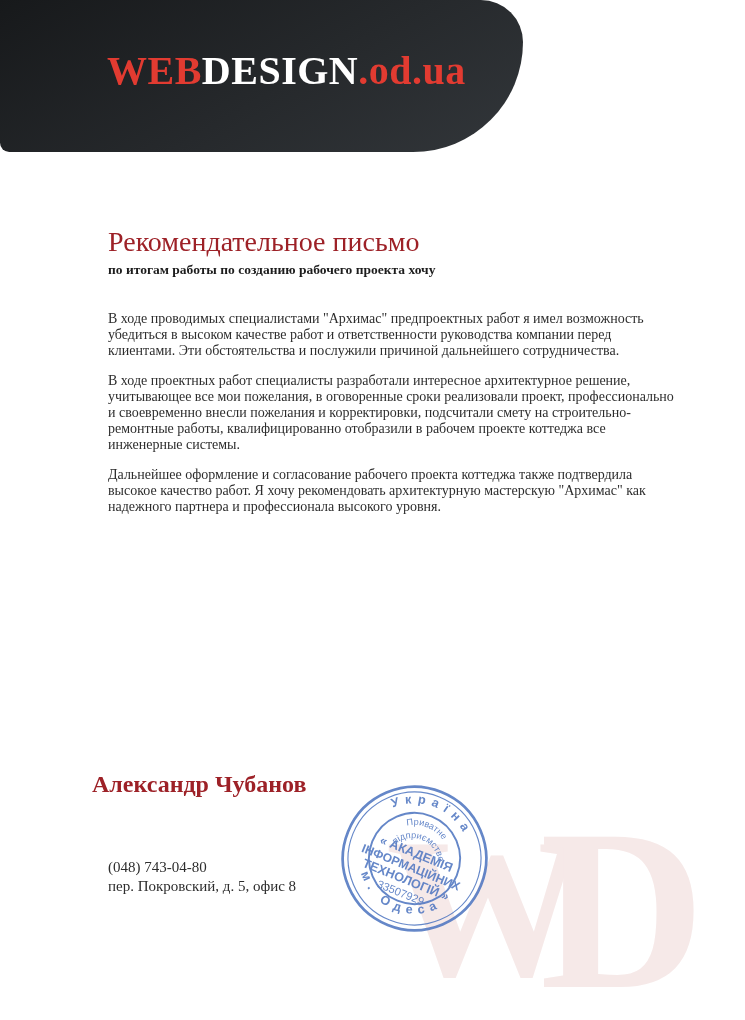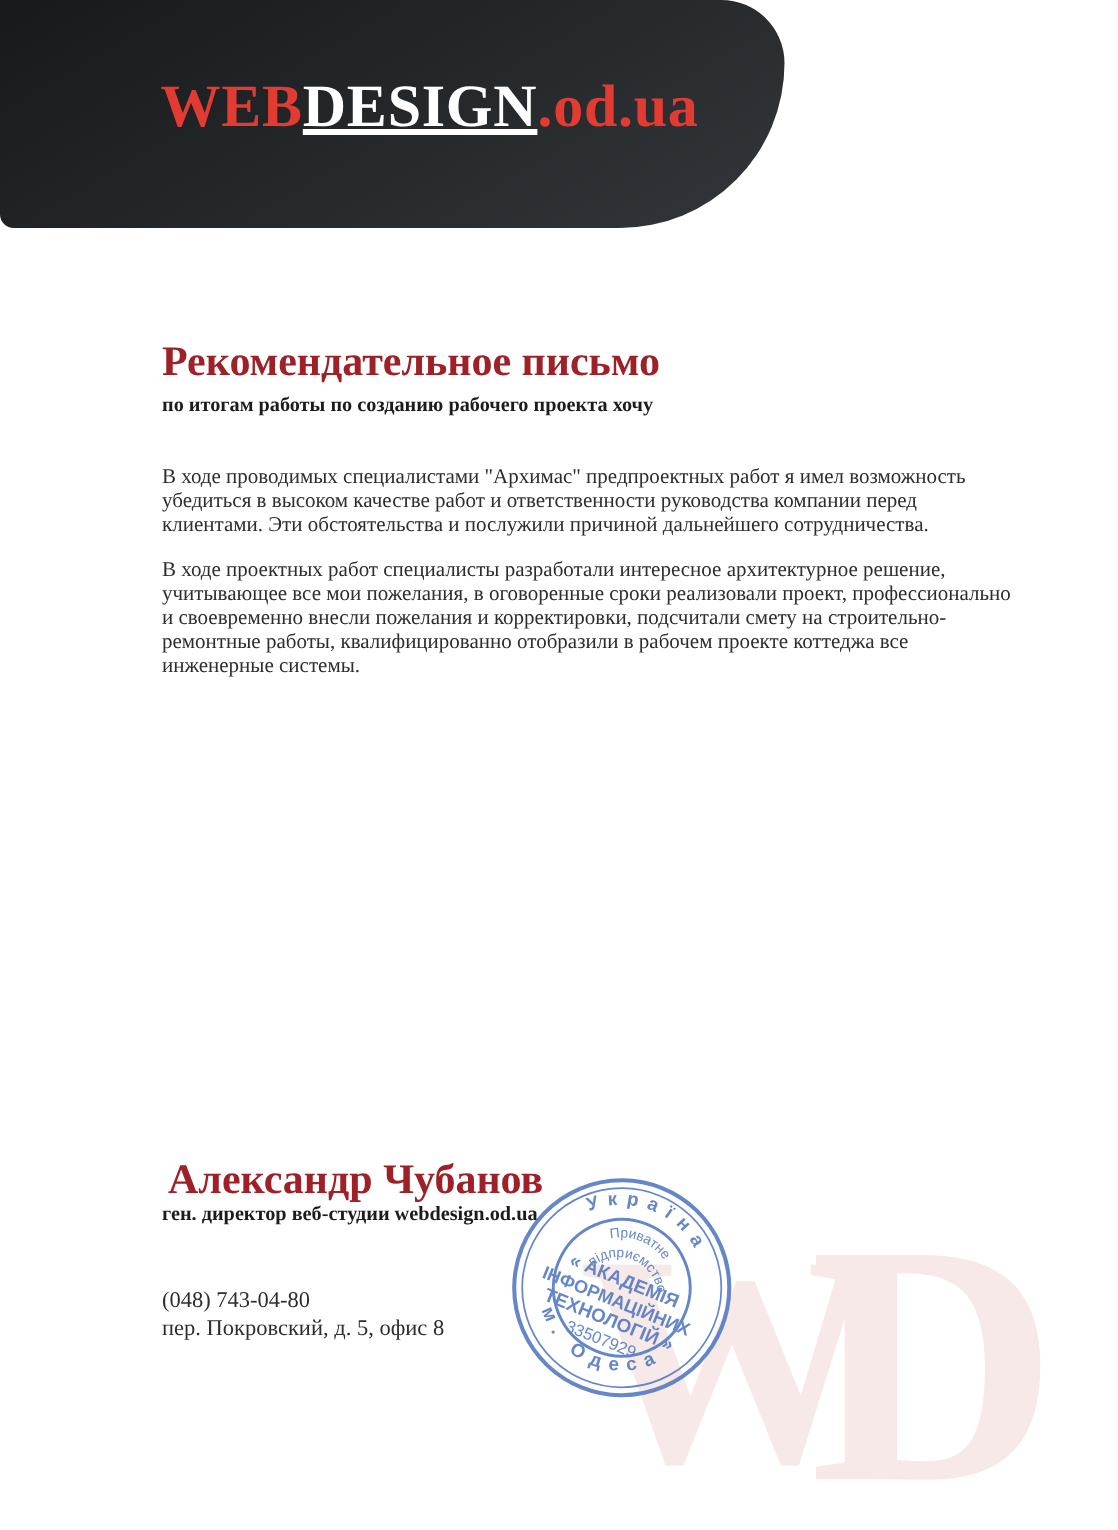--- a/index.html
+++ b/index.html
@@ -23,40 +23,40 @@
   .header {
     position:absolute; left:0; top:0; width:523px; height:152px; z-index:3;
     background:linear-gradient(150deg,#17191b 0%,#26292c 55%,#32363a 100%);
     border-radius:0 46px 120px 10px;
   }
   .logo {
     position:absolute; left:107px; top:47px;
     font-size:40px; font-weight:bold; letter-spacing:0.5px; white-space:nowrap;
   }
   .logo-red { color:#e23b31; }
-  .logo-white { color:#ffffff;text-decoration:underline; }
+  .logo-white { color:#ffffff; }
 
   
   .title {
     position:absolute; left:108px; top:226px; z-index:2; margin:0;
-    font-size:28px; font-weight:bold; color:#9d2127;
+    font-size:28px; font-weight:normal; color:#9d2127;
   }
   .subtitle {
     position:absolute; left:108px; top:262px; z-index:2;
     font-size:13.5px; font-weight:bold; color:#1c1c1c;
   }
   .body-text {
     position:absolute; left:108px; top:311px; width:572px; z-index:2;
     font-size:14px; line-height:16px; color:#2d2d2d;
   }
   .body-text p { margin:0 0 14px 0; }
 
   .sig-name {
-    position:absolute; left:112px; top:771px; z-index:2;
-    font-size:28px; font-weight:bold; color:#9d2127; white-space:nowrap;
+    position:absolute; left:92px; top:771px; z-index:2;
+    font-size:24px; font-weight:bold; color:#9d2127; white-space:nowrap;
   }
   .sig-role {
     position:absolute; left:108px; top:801px; z-index:2;
     font-size:13.5px; font-weight:bold; color:#1c1c1c; white-space:nowrap;
   }
   .contact {
     position:absolute; left:108px; top:858px; z-index:2;
     font-size:15px; line-height:19px; color:#2d2d2d;
   }
 
@@ -86,24 +86,24 @@
       <span class="logo-red">WEB</span><span class="logo-white">DESIGN</span><span class="logo-red">.od.ua</span>
     </div>
   </header>
 
   <h1 class="title">Рекомендательное письмо</h1>
   <div class="subtitle">по итогам работы по созданию рабочего проекта хочу</div>
 
   <div class="body-text">
     <p>В ходе проводимых специалистами "Архимас" предпроектных работ я имел возможность убедиться в высоком качестве работ и ответственности руководства компании перед клиентами. Эти обстоятельства и послужили причиной дальнейшего сотрудничества.</p>
     <p>В ходе проектных работ специалисты разработали интересное архитектурное решение, учитывающее все мои пожелания, в оговоренные сроки реализовали проект, профессионально и своевременно внесли пожелания и корректировки, подсчитали смету на строительно-ремонтные работы, квалифицированно отобразили в рабочем проекте коттеджа все инженерные системы.</p>
+    <p>Дальнейшее оформление и согласование рабочего проекта коттеджа также подтвердила высокое качество работ. Я хочу рекомендовать архитектурную мастерскую "Архимас" как надежного партнера и профессионала высокого уровня.</p>
   </div>
 
   <div class="sig-name">Александр Чубанов</div>
-  <div class="sig-role">ген. директор веб-студии webdesign.od.ua</div>
 
   <div class="contact">
     <div>(048) 743-04-80</div>
     <div>пер. Покровский, д. 5, офис 8</div>
   </div>
 
   <div class="stamp">
     <svg width="155" height="155" viewBox="0 0 160 160">
       <circle cx="80" cy="80" r="74" stroke-width="2.8"></circle>
       <circle cx="80" cy="80" r="68.5" stroke-width="1.2"></circle>

